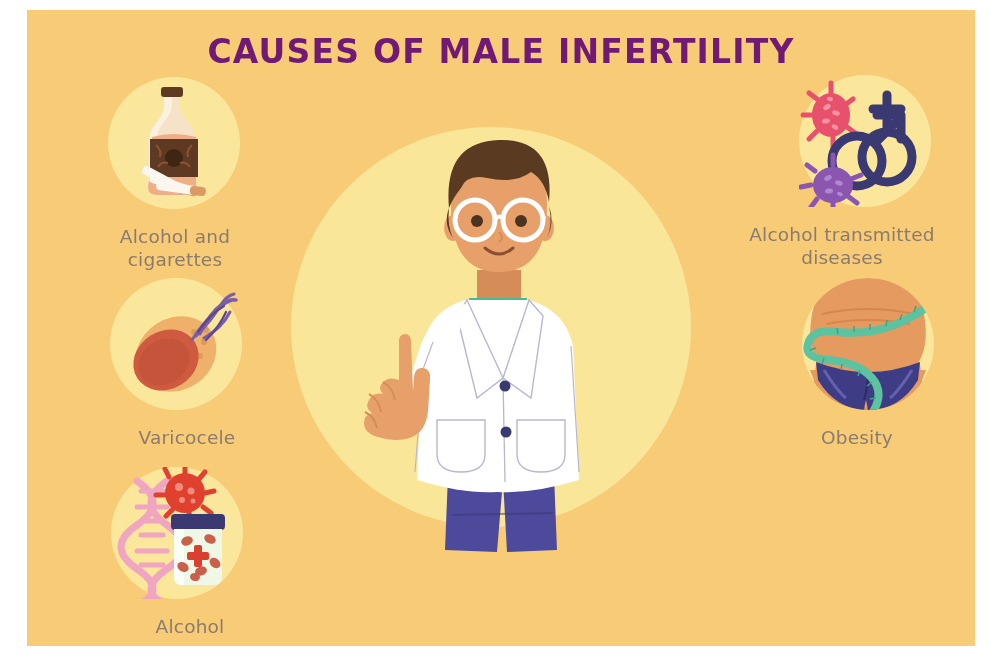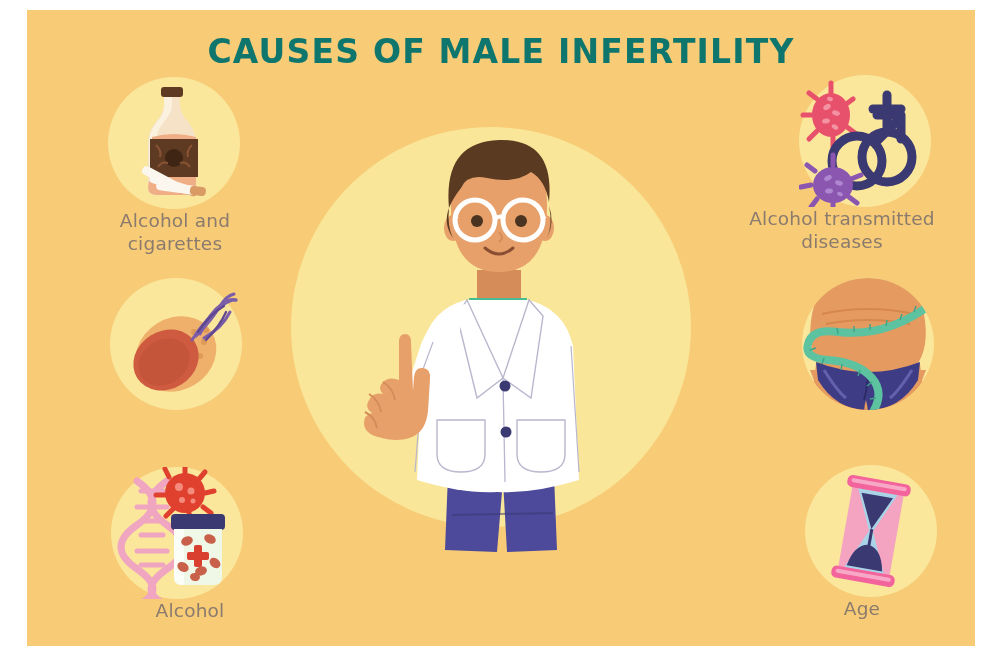--- a/index.html
+++ b/index.html
@@ -25,21 +25,21 @@
   
   .title {
     position: absolute;
     left: 0;
     top: 22px;
     width: 948px;
     text-align: center;
     font-size: 33px;
     font-weight: bold;
     letter-spacing: 1.2px;
-    color: #0f766e;
+    color: #701a75;
     font-family: "DejaVu Sans", sans-serif;
   }
   
   .center-circle {
     position: absolute;
     left: 264px;
     top: 117px;
     width: 400px;
     height: 400px;
     border-radius: 50%;
@@ -54,21 +54,21 @@
   .badge {
     position: relative;
     width: 132px;
     height: 132px;
     margin: 0 auto;
     border-radius: 50%;
     background: #FAE79B;
   }
   .badge svg { position: absolute; left: 0; top: 0; }
   .caption {
-    margin-top: 0;
+    margin-top: 16px;
     font-size: 18.5px;
     line-height: 23px;
     color: #8A7B6E;
     font-family: "DejaVu Sans", sans-serif;
     letter-spacing: .2px;
   }
   
   #item-alcohol   { left: 43px;  top: 67px; }
   #item-varicocele{ left: 55px;  top: 268px; }
   #item-cancer    { left: 58px;  top: 457px; }
@@ -227,20 +227,21 @@
           <path d="M82 62 q14 -22 30 -34 q6 -6 14 -6"></path>
           <path d="M90 56 q10 -22 22 -30 q8 -6 14 -4"></path>
           <path d="M94 60 q18 -10 26 -26"></path>
         </g>
         <g stroke="#5E4790" stroke-width="2.2" fill="none" stroke-linecap="round">
           <path d="M88 54 q12 -18 26 -26"></path>
           <path d="M96 62 q14 -14 20 -28"></path>
         </g>
       </svg>
     </div>
+    <div class="caption">Varicocele</div>
   </div>
 
   <div class="item" id="item-cancer">
     <div class="badge">
       <svg viewBox="0 0 132 132" width="132" height="132">
 
         <g stroke="#F0A6C0" stroke-width="7" fill="none" stroke-linecap="round">
           <path d="M26 14 q32 22 0 44 q-32 22 0 44 q32 22 0 36"></path>
           <path d="M56 14 q-32 22 0 44 q32 22 0 44 q-32 22 0 36"></path>
         </g>
@@ -392,40 +393,17 @@
             <path d="M14 70 l-6 2"></path>
               <path d="M22 80 l-2 6"></path>
               <path d="M40 86 l-1 6"></path>
             <path d="M58 92 l-2 6"></path>
               <path d="M70 104 l-5 4"></path>
               <path d="M74 120 l-6 1"></path>
           </g>
         </g>
       </svg>
     </div>
+    <div class="caption">Obesity</div>
   </div>
 
-  <div class="item" id="item-age">
-    <div class="badge">
-      <svg viewBox="0 0 132 132" width="132" height="132">
-        <g transform="rotate(10 66 66)">
-
-          <rect x="40" y="20" width="52" height="92" fill="#F4A3C0"></rect>
-
-          <path d="M46 26 h40 l-18 40 l18 40 h-40 l18 -40 Z" fill="#A9D3E6"></path>
-
-          <path d="M50 30 h32 l-16 34 Z" fill="#3B3971"></path>
-
-          <path d="M65 64 h3 v20 h-3 Z" fill="#3B3971"></path>
-
-          <path d="M48 104 q4 -22 18 -24 q14 2 18 24 Z" fill="#3B3971"></path>
-
-          <rect x="34" y="14" width="64" height="12" rx="5" fill="#F2649B"></rect>
-          <rect x="34" y="106" width="64" height="12" rx="5" fill="#F2649B"></rect>
-          <rect x="38" y="17" width="56" height="4" rx="2" fill="#F8A8C6"></rect>
-          <rect x="38" y="109" width="56" height="4" rx="2" fill="#F8A8C6"></rect>
-        </g>
-      </svg>
-    </div>
-    <div class="caption">Age</div>
-  </div>
 
 </div>
 
 </body></html>

